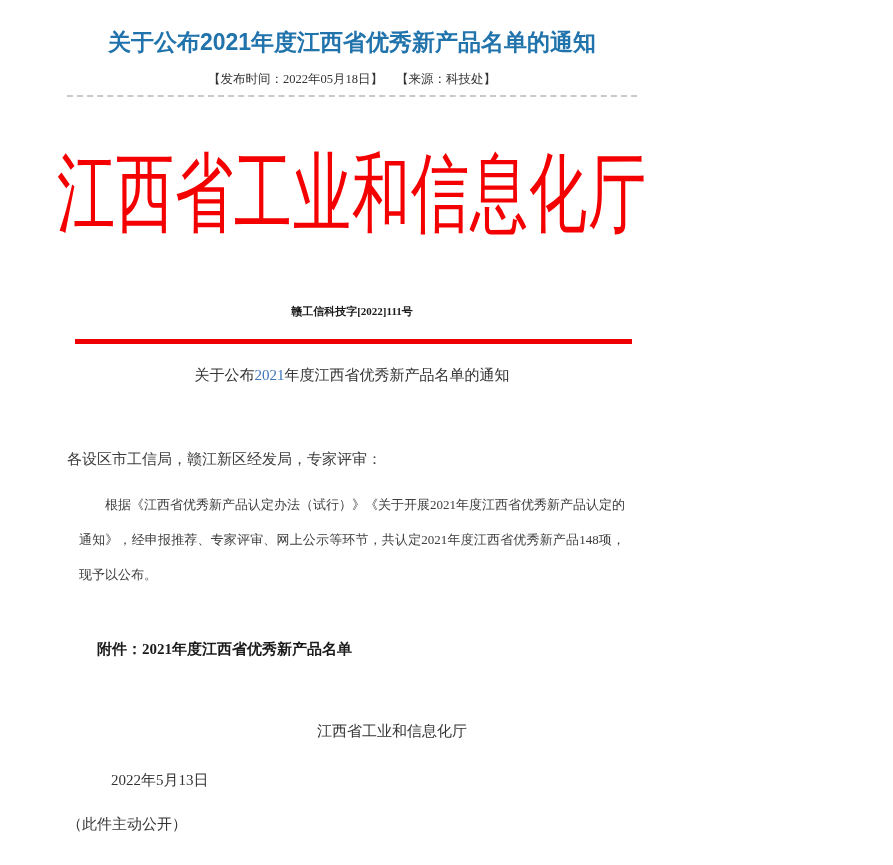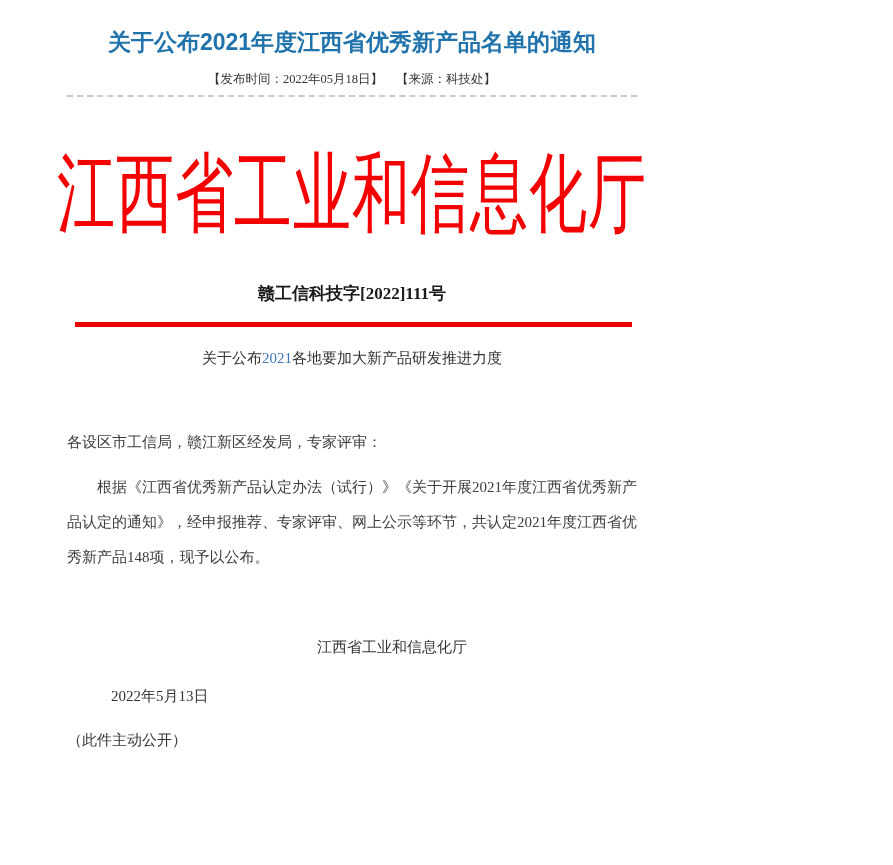--- a/index.html
+++ b/index.html
@@ -53,23 +53,23 @@
     font-size: 58px;
     letter-spacing: 1px;
     color: #f40000;
     white-space: nowrap;
     transform: scaleY(1.5);
     transform-origin: center;
     font-family: "Liberation Serif", "DejaVu Serif", serif;
   }
   
   .doc-number {
-    margin-top: 33px;
+    margin-top: 50px;
     text-align: center;
-    font-size: 17px;
+    font-size: 11px;
     line-height: 24px;
     font-weight: bold;
     color: #1a1a1a;
   }
   .red-divider {
     height: 5px;
     background: #ee0000;
     margin: 16px 5px 0 8px;
   }
   .doc-title {
@@ -82,22 +82,22 @@
   .doc-title .hl { color: #4076b8; text-align: right; }
   
   .salutation {
     margin-top: 63px;
     font-size: 15px;
     line-height: 20px;
     color: #3d3d3d;
   }
   .body-paragraphs { margin-top: 18px; }
   .body-paragraphs p {
-    margin: 0;
-    font-size: 15px;
+    margin: 12px;
+    font-size: 13px;
     line-height: 35px;
     color: #3d3d3d;
     text-indent: 2em;
     text-align: justify;
   }
   .attachment {
     margin-top: 47px;
     font-size: 15px;
     line-height: 20px;
     font-weight: bold;
@@ -145,29 +145,30 @@
 
   <div class="letterhead-wrap">
     <span class="letterhead">江西省工业和信息化厅</span>
   </div>
 
   <div class="doc-number">赣工信科技字[2022]111号</div>
 
   <div class="red-divider"></div>
 
   <div class="doc-title">
-    <span>关于公布</span><span class="hl">2021</span><span>各地要加大新产品研发推进力度</span>
+    <span>关于公布</span><span class="hl">2021</span><span>年度江西省优秀新产品名单的通知</span>
   </div>
 
   <div class="salutation">各设区市工信局，赣江新区经发局，专家评审：</div>
 
   <div class="body-paragraphs">
     <p>根据《江西省优秀新产品认定办法（试行）》《关于开展2021年度江西省优秀新产品认定的通知》，经申报推荐、专家评审、网上公示等环节，共认定2021年度江西省优秀新产品148项，现予以公布。</p>
   </div>
 
+  <div class="attachment">附件：2021年度江西省优秀新产品名单</div>
 
   <div class="signature">江西省工业和信息化厅</div>
 
   <div class="doc-date">2022年5月13日</div>
 
   <div class="footer-note">（此件主动公开）</div>
 
 </div>
 
 </body></html>

